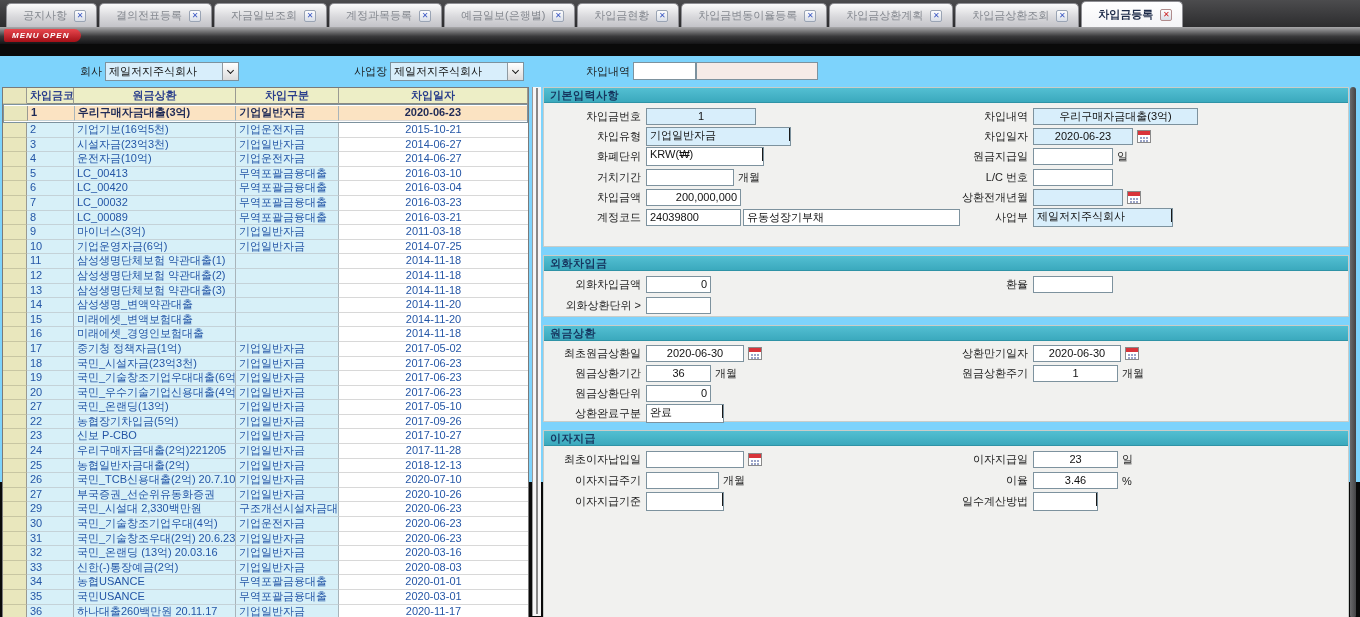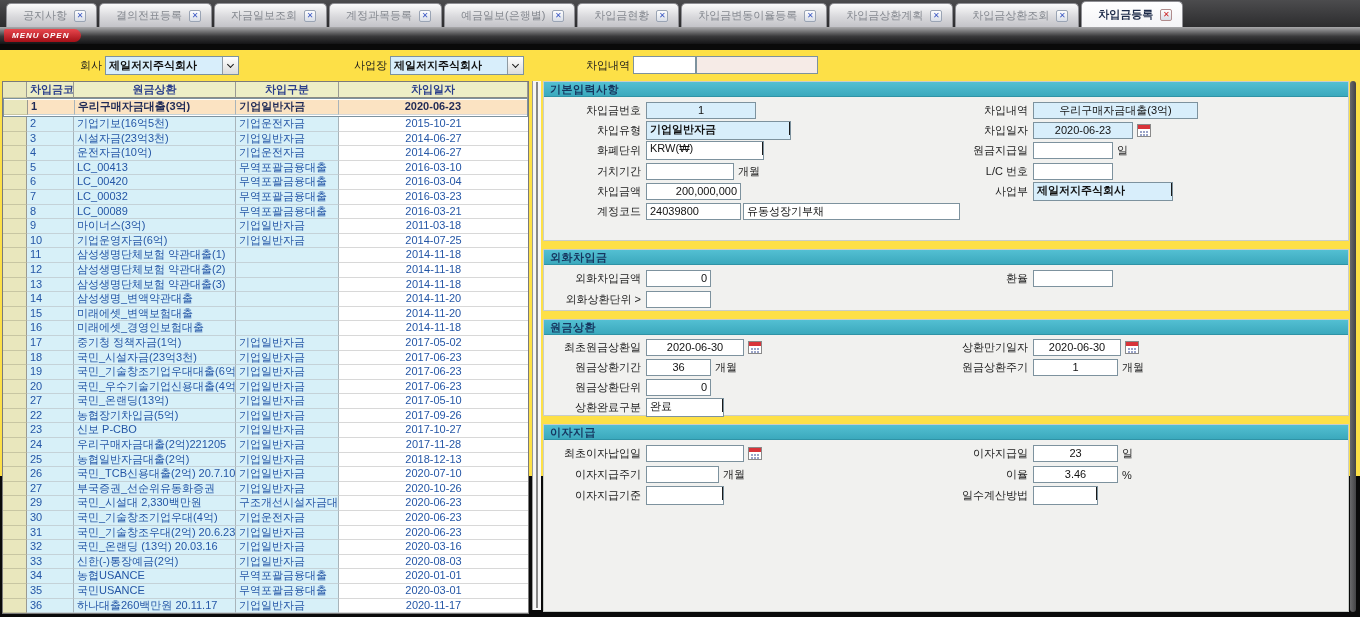--- a/index.html
+++ b/index.html
@@ -18,31 +18,31 @@
   .tab.active .tab-x { color:#cc1f1f; border-color:#b08c8c; }
 
   
   .menustrip { position:absolute; left:0; top:27px; width:1360px; height:17px;
     background:linear-gradient(#a9a9ab,#39393b 55%,#141416); }
   .menu-open { position:absolute; left:4px; top:2px; height:13px; padding:0 12px 0 8px;
     background:linear-gradient(#e9474e,#a31017); border-radius:3px 10px 10px 3px; color:#fff;
     font-size:8px; font-weight:bold; font-style:italic; letter-spacing:1px; line-height:13px; cursor:pointer; }
 
   
-  .content { position:absolute; left:0; top:50px; width:1360px; height:426px; background:#fde047; }
+  .content { position:absolute; left:0; top:56px; width:1360px; height:426px; background:#7dd3fc; }
 
   
   .filter { position:absolute; left:0; top:3px; width:1360px; height:24px; display:flex; align-items:center; font-size:11px; color:#1c1c1c; }
   .flt-lb { text-align:right; }
   .inp, .sel { height:19px; border:1px solid #7d929e; background:#fff; font-size:11px; color:#111; display:inline-flex; align-items:center; }
   .sel { padding:0; }
   .sel .sel-txt { flex:1; padding:0 3px; white-space:nowrap; overflow:hidden; }
   .sel .sel-btn { width:16px; height:100%; border-left:1px solid #8f9aa2; background:linear-gradient(#ffffff,#dcdcdc); display:flex; align-items:center; justify-content:center; cursor:pointer; }
   .chev { width:5px; height:5px; border-right:1.6px solid #1a1a1a; border-bottom:1.6px solid #1a1a1a; transform:rotate(45deg); margin-top:-2px; }
-  .bluebg { background:#d8eefb;font-weight:bold; }
+  .bluebg { background:#d8eefb; }
   .pinkbg { background:#f6ebe7; }
 
   
   .grid { position:absolute; left:2px; top:31px; width:527px; border:1px solid #7a7a7a; background:#fff; }
   .thead, .trow { display:flex; }
   .td { border-right:1px solid #a8b4ba; border-bottom:1px solid #c4d2d8; font-size:11px; line-height:13.6px;
     white-space:nowrap; overflow:hidden; padding:0 3px; color:#2456a6; }
   .thead .td { background:#edeec6; color:#2b3f8c; font-weight:bold; text-align:center; height:16px; line-height:15px;
     border-right:1px solid #9a9a92; border-bottom:1px solid #8a8a84; }
   .trow .td { height:14.6px; background:#d7f0f8; }
@@ -463,20 +463,25 @@
           <div class="fr" style="height:20.3px">
             <span class="lb">원금지급일</span>
             <span class="fd" style="width:80px"></span>
             <span class="sfx">일</span>
           </div>
           <div class="fr" style="height:20.3px">
             <span class="lb">L/C 번호</span>
             <span class="fd" style="width:80px"></span>
           </div>
           <div class="fr" style="height:20.3px">
+            <span class="lb">상환전개년월</span>
+            <span class="fd ro" style="width:90px"></span>
+            <span class="cal"></span>
+          </div>
+          <div class="fr" style="height:20.3px">
             <span class="lb">사업부</span>
             <span class="fsel bluebg" style="width:140px">
                 <span class="sel-txt">제일저지주식회사</span>
                 <span class="sel-btn"><span class="chev"></span></span>
               </span>
           </div>
         </div>
       </div>
     </div>
 

